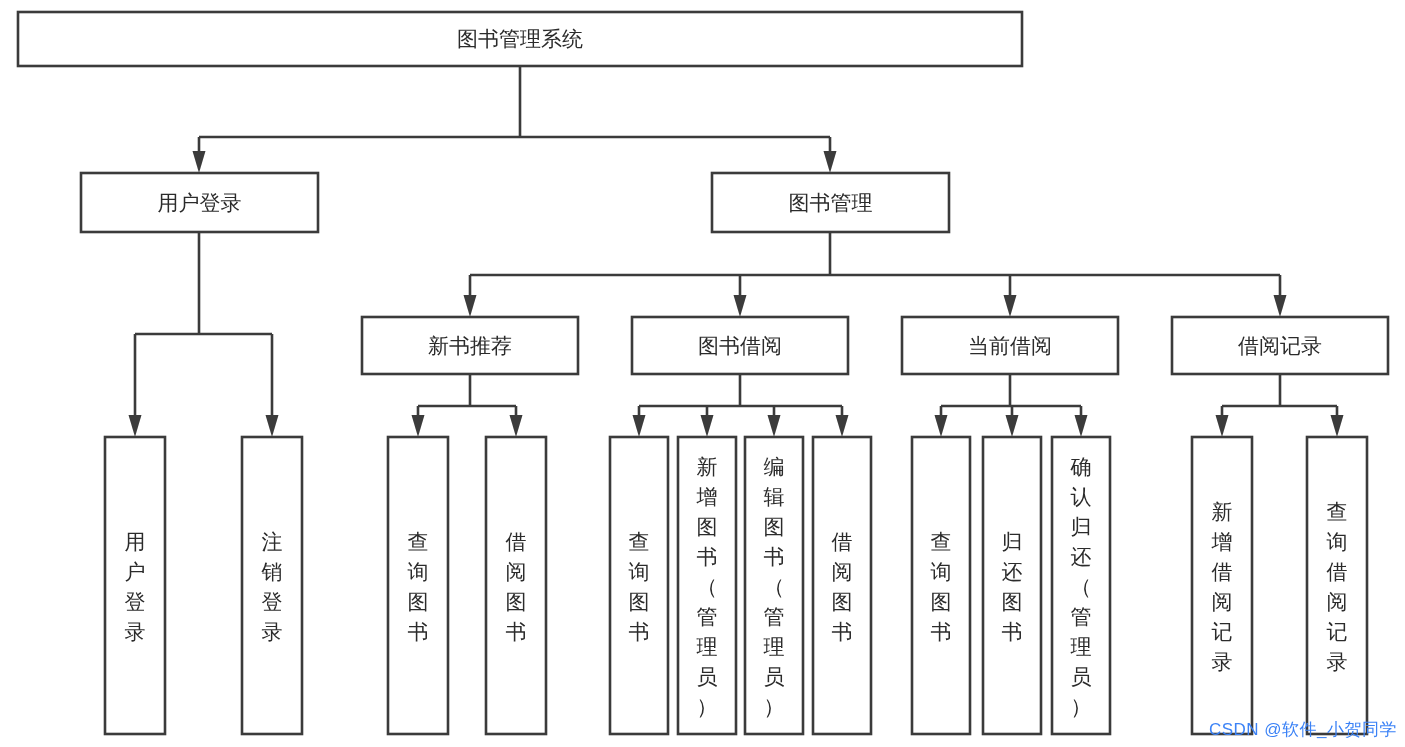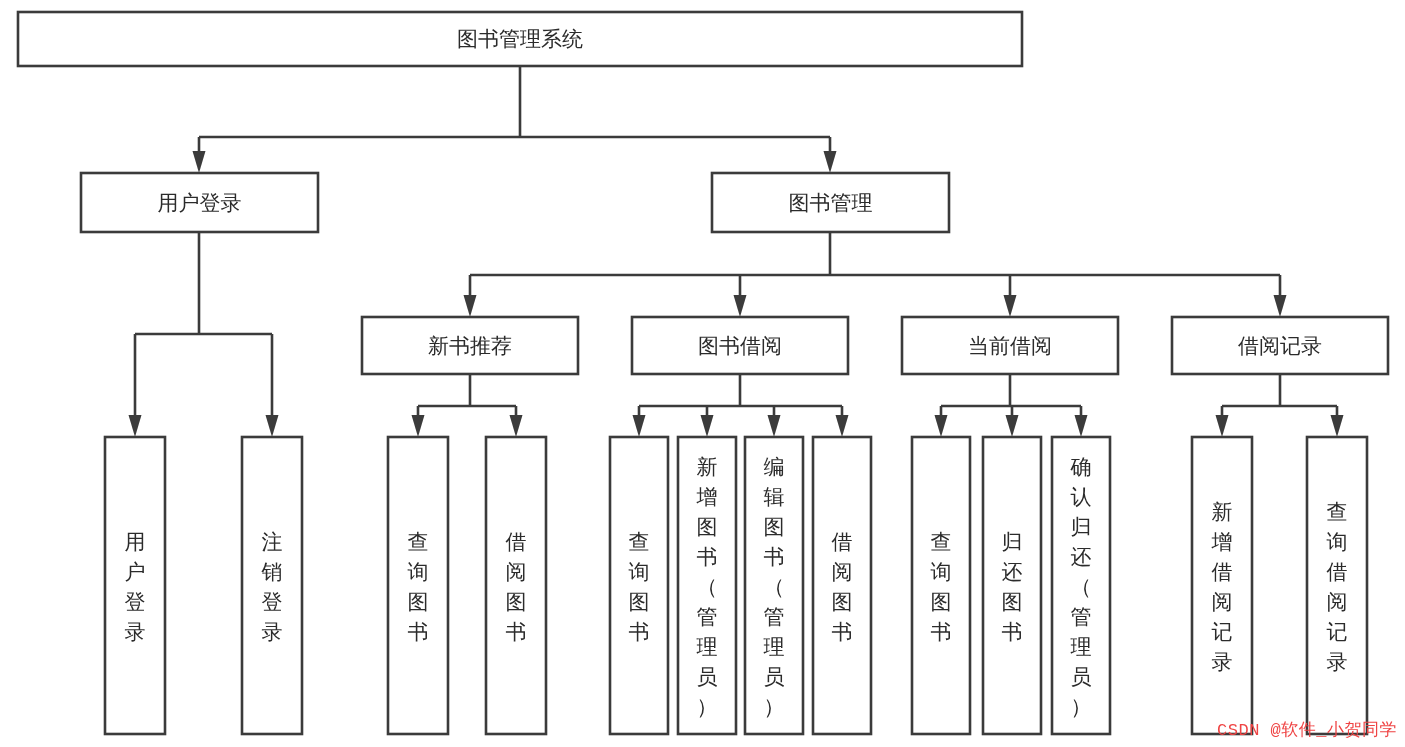--- a/index.html
+++ b/index.html
@@ -52,23 +52,23 @@
   .node-label-v {
     font-family: "DejaVu Sans", "Liberation Sans", sans-serif;
     font-size: 21px;
     fill: #2b2b2b;
     text-anchor: middle;
   }
   .watermark {
     position: absolute;
     right: 8px;
     bottom: 6px;
-    font-family: Liberation Mono, monospace;
+    font-family: Liberation Sans, sans-serif;
     font-size: 17px;
-    color: #ef4444;
+    color: #3b82f6;
     letter-spacing: 0.5px;
     white-space: nowrap;
     user-select: none;
   }
 </style>
 </head>
 <body>
 
 <div id="diagram-root">
   <svg id="tree-svg" viewBox="0 0 1405 747">

